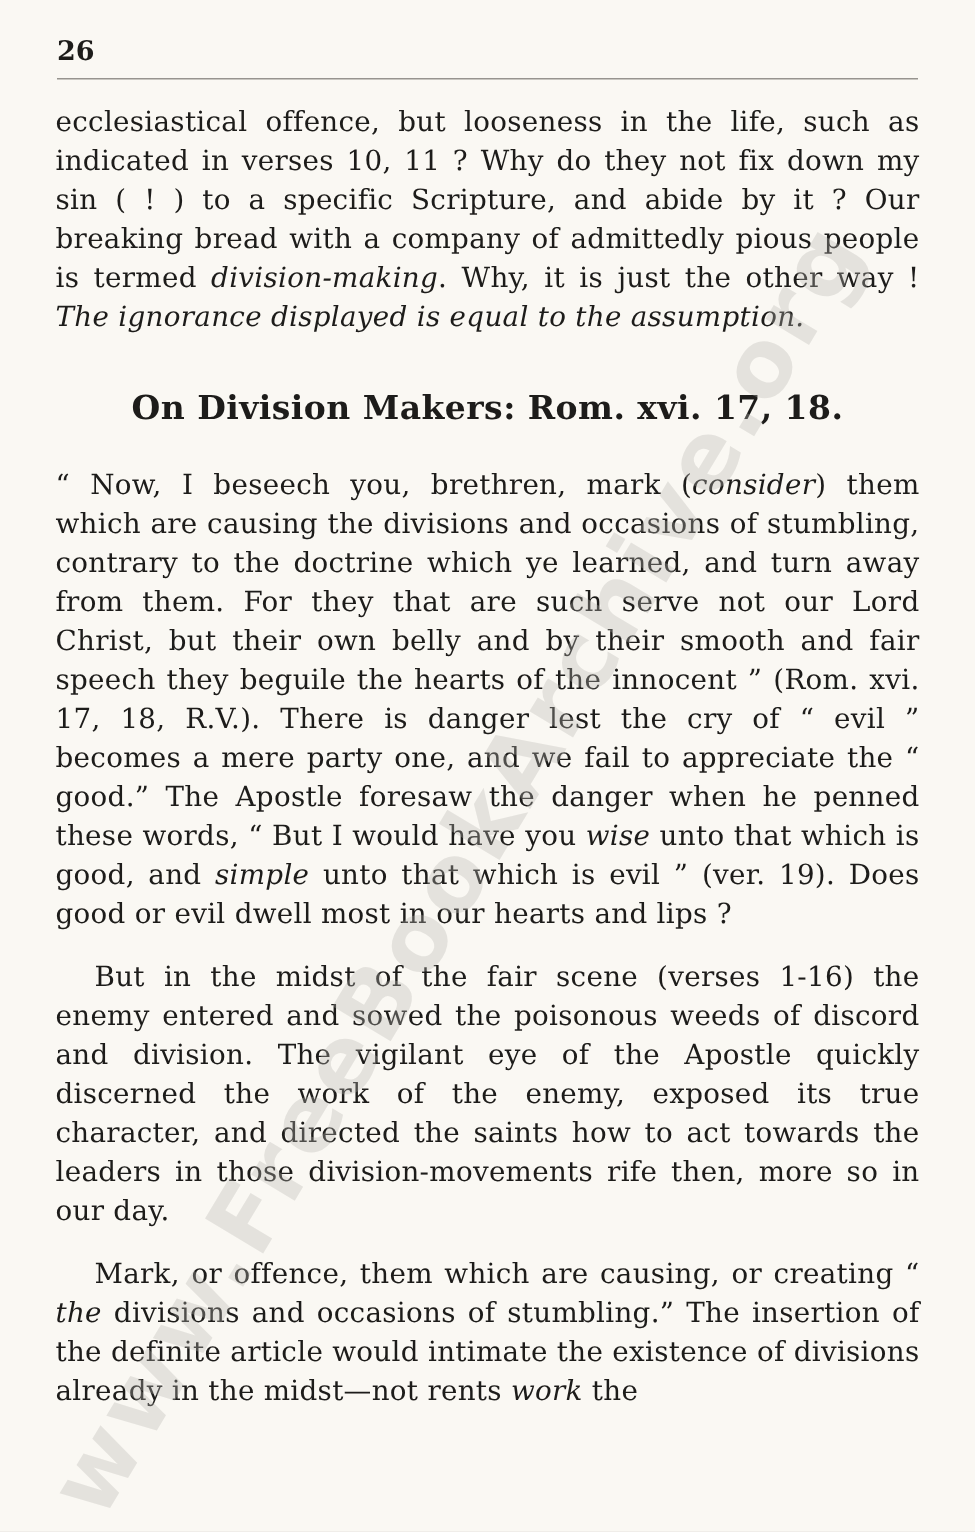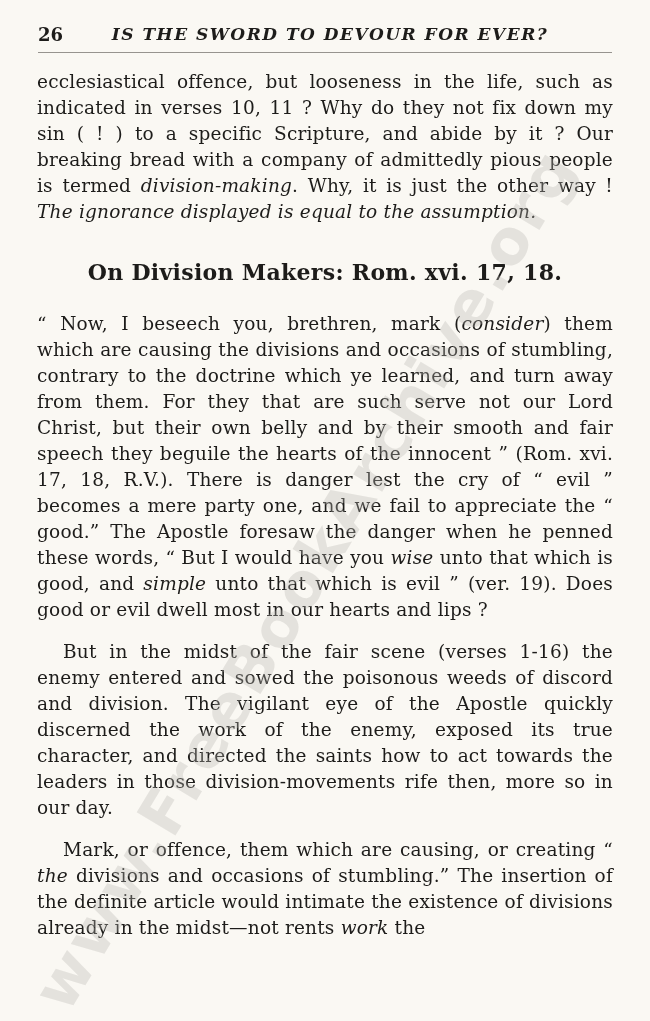--- a/index.html
+++ b/index.html
@@ -76,21 +76,20 @@
 </style>
 </head>
 <body>
 
 <div class="page">
 
   <div class="watermark">www.FreeBookArchive.org</div>
 
   <div class="page-header">
     <span class="page-number">26</span>
-    <span class="running-title">IS THE SWORD TO DEVOUR FOR EVER?</span>
   </div>
 
   <p class="body-text first-para"><span>ecclesiastical offence, but looseness in the life, such as indicated in verses 10, 11 ?  Why do they not fix down my sin ( ! ) to a specific Scripture, and abide by it ?  Our breaking bread with a company of admittedly pious people is termed </span><em>division-making</em><span>.  Why, it is just the other way !  </span><em>The ignorance displayed is equal to the assumption.</em></p>
 
   <h2 class="section-heading">On Division Makers: Rom. xvi. 17, 18.</h2>
 
   <p class="body-text"><span>“ Now, I beseech you, brethren, mark (</span><em>consider</em><span>) them which are causing the divisions and occasions of stumbling, contrary to the doctrine which ye learned, and turn away from them.  For they that are such serve not our Lord Christ, but their own belly  and by their smooth and fair speech they beguile the hearts of the innocent ” (Rom. xvi. 17, 18, R.V.).  There is danger lest the cry of “ evil ” becomes a mere party one, and we fail to appreciate the “ good.”  The Apostle foresaw the danger when he penned these words, “ But I would have you </span><em>wise</em><span> unto that which is good, and </span><em>simple</em><span> unto that which is evil ” (ver. 19).  Does good or evil dwell most in our hearts and lips ?</span></p>
 
   <p class="body-text indent"><span>But in the midst of the fair scene (verses 1-16) the enemy entered and sowed the poisonous weeds of discord and division.  The vigilant eye of the Apostle quickly discerned the work of the enemy, exposed its true character, and directed the saints how to act towards the leaders in those division-movements rife then, more so in our day.</span></p>
 

